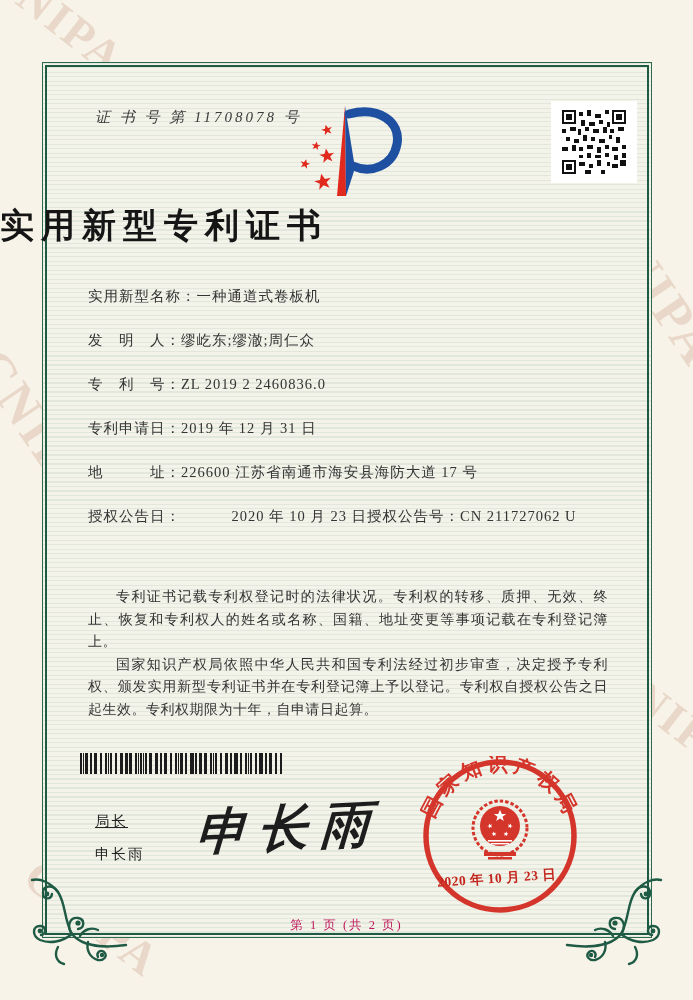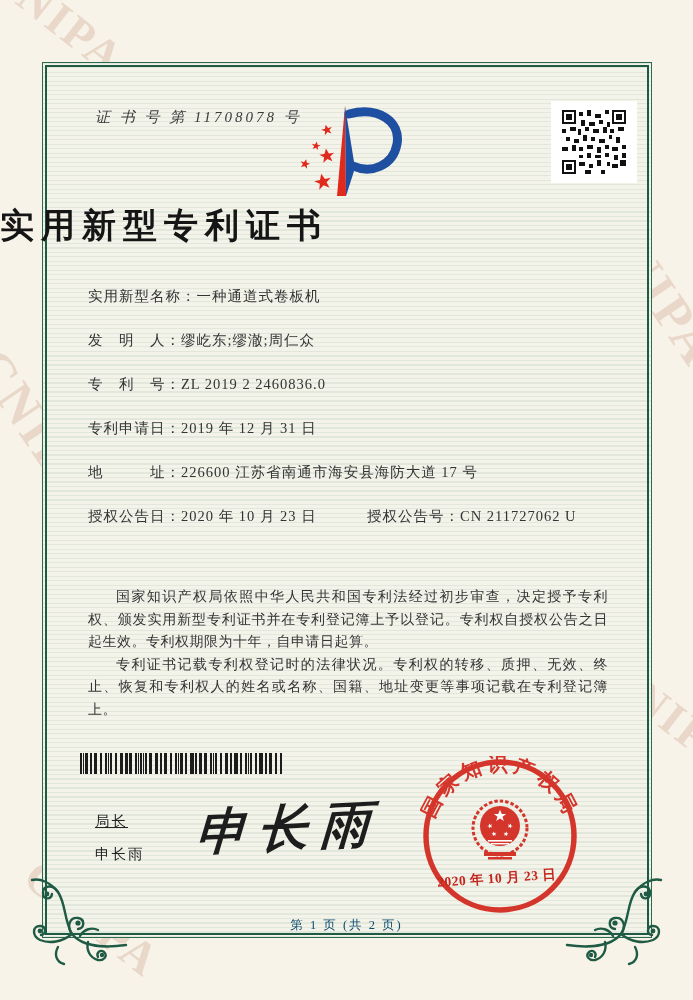--- a/index.html
+++ b/index.html
@@ -62,21 +62,21 @@
   .doc-title{
     position:absolute;left:0;right:0;top:203px;
     font-size:34px;font-weight:700;
     letter-spacing:7px;color:#151515;
   }
 
   
   .fields{position:absolute;left:88px;top:287px;width:530px;font-size:14.5px;color:#333;}
   .frow{height:20px;margin-bottom:24px;white-space:nowrap;}
   .flabel{display:inline-block;min-width:88px;letter-spacing:1px;text-align:center;}
-  .fvalue{letter-spacing:1px;}
+  .fvalue{letter-spacing:1px;text-align:right;}
   .fvalue-fixed{display:inline-block;width:186px;}
   .flabel2{display:inline-block;letter-spacing:1px;}
 
   
   .body-text{
     position:absolute;left:88px;top:586px;width:520px;
     font-size:14px;line-height:22.5px;color:#333;
     text-align:justify;letter-spacing:0.5px;
   }
   .body-text p{margin:0;text-indent:2em;}
@@ -105,21 +105,21 @@
   .seal{position:absolute;left:420px;top:756px;width:160px;height:160px;opacity:0.92;z-index:5;}
   .seal-date{
     position:absolute;left:437px;top:869px;width:140px;z-index:6;
     font-size:13.5px;font-weight:700;color:#c4261d;
     letter-spacing:0.5px;transform:rotate(-4deg);white-space:nowrap;
   }
 
   
   .page-info{
     position:absolute;left:0;right:0;top:917px;z-index:6;
-    text-align:center;font-size:12.5px;letter-spacing:2px;color:#0c4a6e;
+    text-align:center;font-size:12.5px;letter-spacing:2px;color:#be185d;
   }
   .continuation{
     position:absolute;left:0;right:60px;top:956px;
     text-align:center;font-size:13px;letter-spacing:3px;color:#444;
   }
 </style>
 </head>
 <body>
 
 <div class="page">
@@ -273,22 +273,22 @@
     </div>
     <div class="frow">
       <span class="flabel">地　　　址：</span><span class="fvalue">226600 江苏省南通市海安县海防大道 17 号</span>
     </div>
     <div class="frow">
       <span class="flabel">授权公告日：</span><span class="fvalue fvalue-fixed">2020 年 10 月 23 日</span><span class="flabel2">授权公告号：</span><span class="fvalue">CN 211727062 U</span>
     </div>
   </div>
 
   <div class="body-text">
+    <p>专利证书记载专利权登记时的法律状况。专利权的转移、质押、无效、终止、恢复和专利权人的姓名或名称、国籍、地址变更等事项记载在专利登记簿上。</p>
     <p>国家知识产权局依照中华人民共和国专利法经过初步审查，决定授予专利权、颁发实用新型专利证书并在专利登记簿上予以登记。专利权自授权公告之日起生效。专利权期限为十年，自申请日起算。</p>
-    <p>专利证书记载专利权登记时的法律状况。专利权的转移、质押、无效、终止、恢复和专利权人的姓名或名称、国籍、地址变更等事项记载在专利登记簿上。</p>
   </div>
 
   <div class="barcode"></div>
 
   <div class="director-label">局长</div>
   <div class="director-name">申长雨</div>
   <div class="autograph">申长雨</div>
 
   <svg class="seal" viewBox="0 0 160 160">
     <defs>

